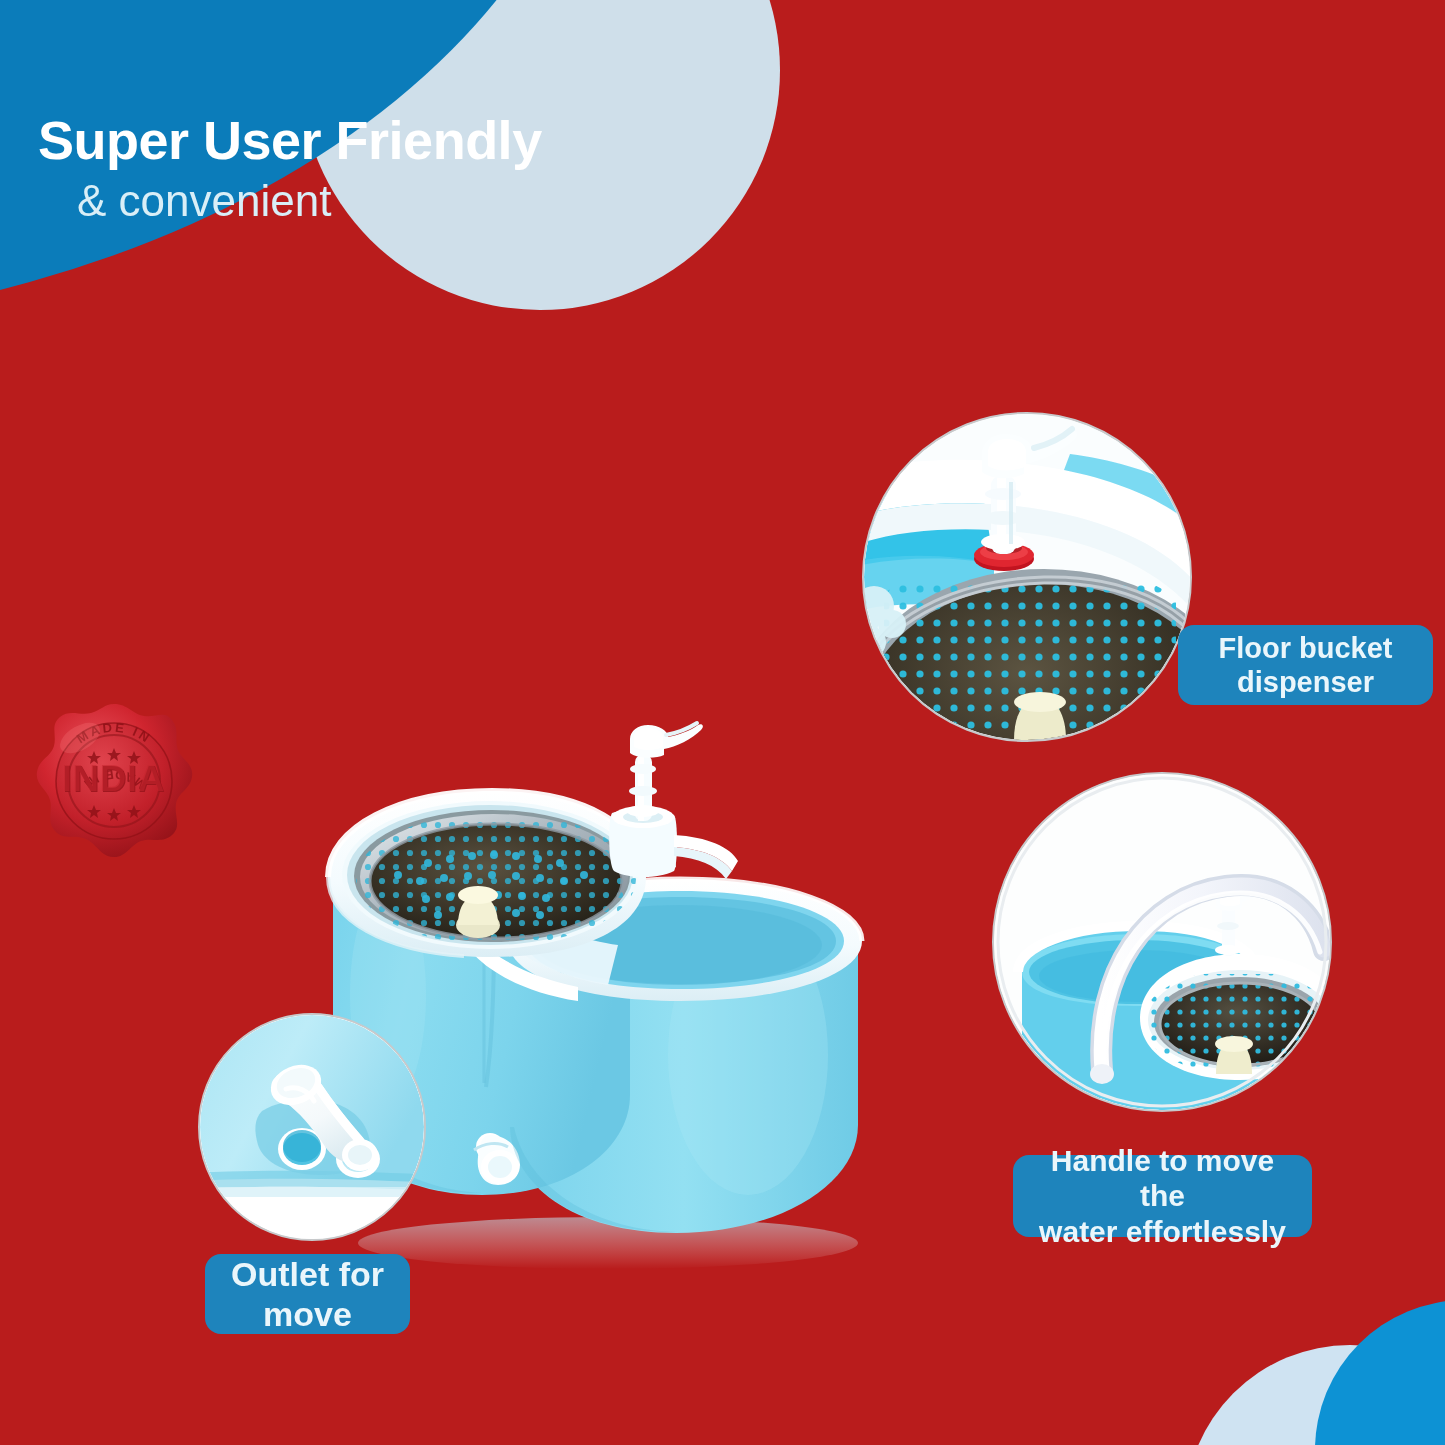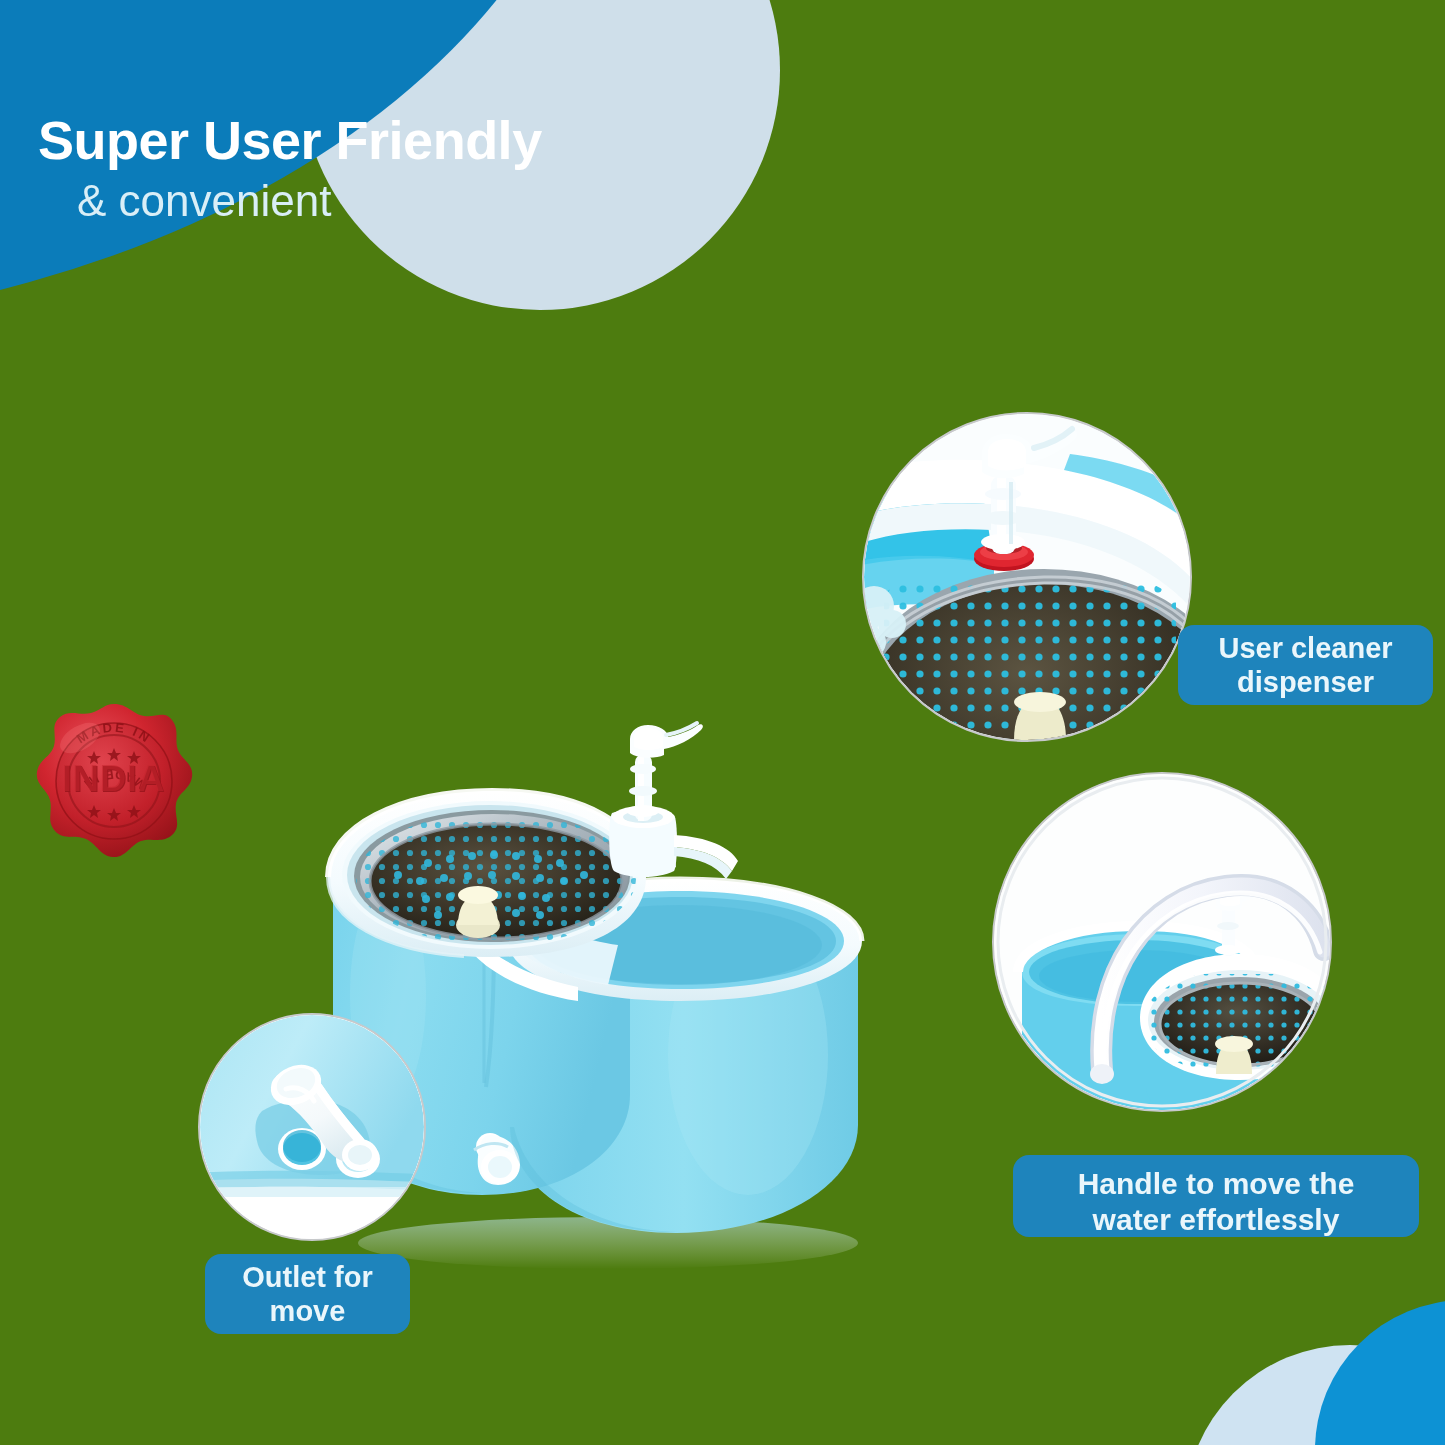--- a/index.html
+++ b/index.html
@@ -7,21 +7,21 @@
     padding: 0;
     background: #ffffff;
   }
   body {
     font-family: "Liberation Sans", sans-serif;
   }
   #page {
     position: relative;
     width: 1445px;
     height: 1445px;
-    background: #4d7c0f;
+    background: #b91c1c;
     overflow: hidden;
   }
 
   
   .deco-circle-light-top {
     position: absolute;
     left: 300px;
     top: -170px;
     width: 480px;
     height: 480px;
@@ -135,29 +135,28 @@
     line-height: 1.18;
   }
   .pill-dispenser {
     left: 1178px; top: 625px;
     width: 255px; height: 80px;
     font-size: 29px;
     padding: 0 12px;
   }
   .pill-handle {
     left: 1013px; top: 1155px;
-    width: 406px; height: 82px;
+    width: 299px; height: 82px;
     font-size: 30px;
     padding: 0 12px;
-    align-items: flex-end;
   }
   .pill-outlet {
     left: 205px; top: 1254px;
     width: 205px; height: 80px;
-    font-size: 29px;
+    font-size: 34px;
     padding: 0 12px;
   }
   .pill span { display: block; }
 </style>
 </head>
 <body>
 
 <div id="page">
 
   <div class="deco-circle-light-top"></div>
@@ -611,21 +610,21 @@
         <ellipse cx="160" cy="140" rx="18" ry="16" fill="#FFFFFF"></ellipse>
         <ellipse cx="160" cy="140" rx="12" ry="10" fill="#E8F5F9"></ellipse>
 
         <path d="M86 74 C98 70 108 76 114 86" fill="none" stroke="#FFFFFF" stroke-width="5" opacity="0.9" stroke-linecap="round"></path>
       </g>
     </svg>
   </div>
 
   <div class="pill pill-dispenser">
     <div>
-      <span>User cleaner</span>
+      <span>Floor bucket</span>
       <span>dispenser</span>
     </div>
   </div>
 
   <div class="pill pill-handle">
     <div>
       <span>Handle to move the</span>
       <span>water effortlessly</span>
     </div>
   </div>

